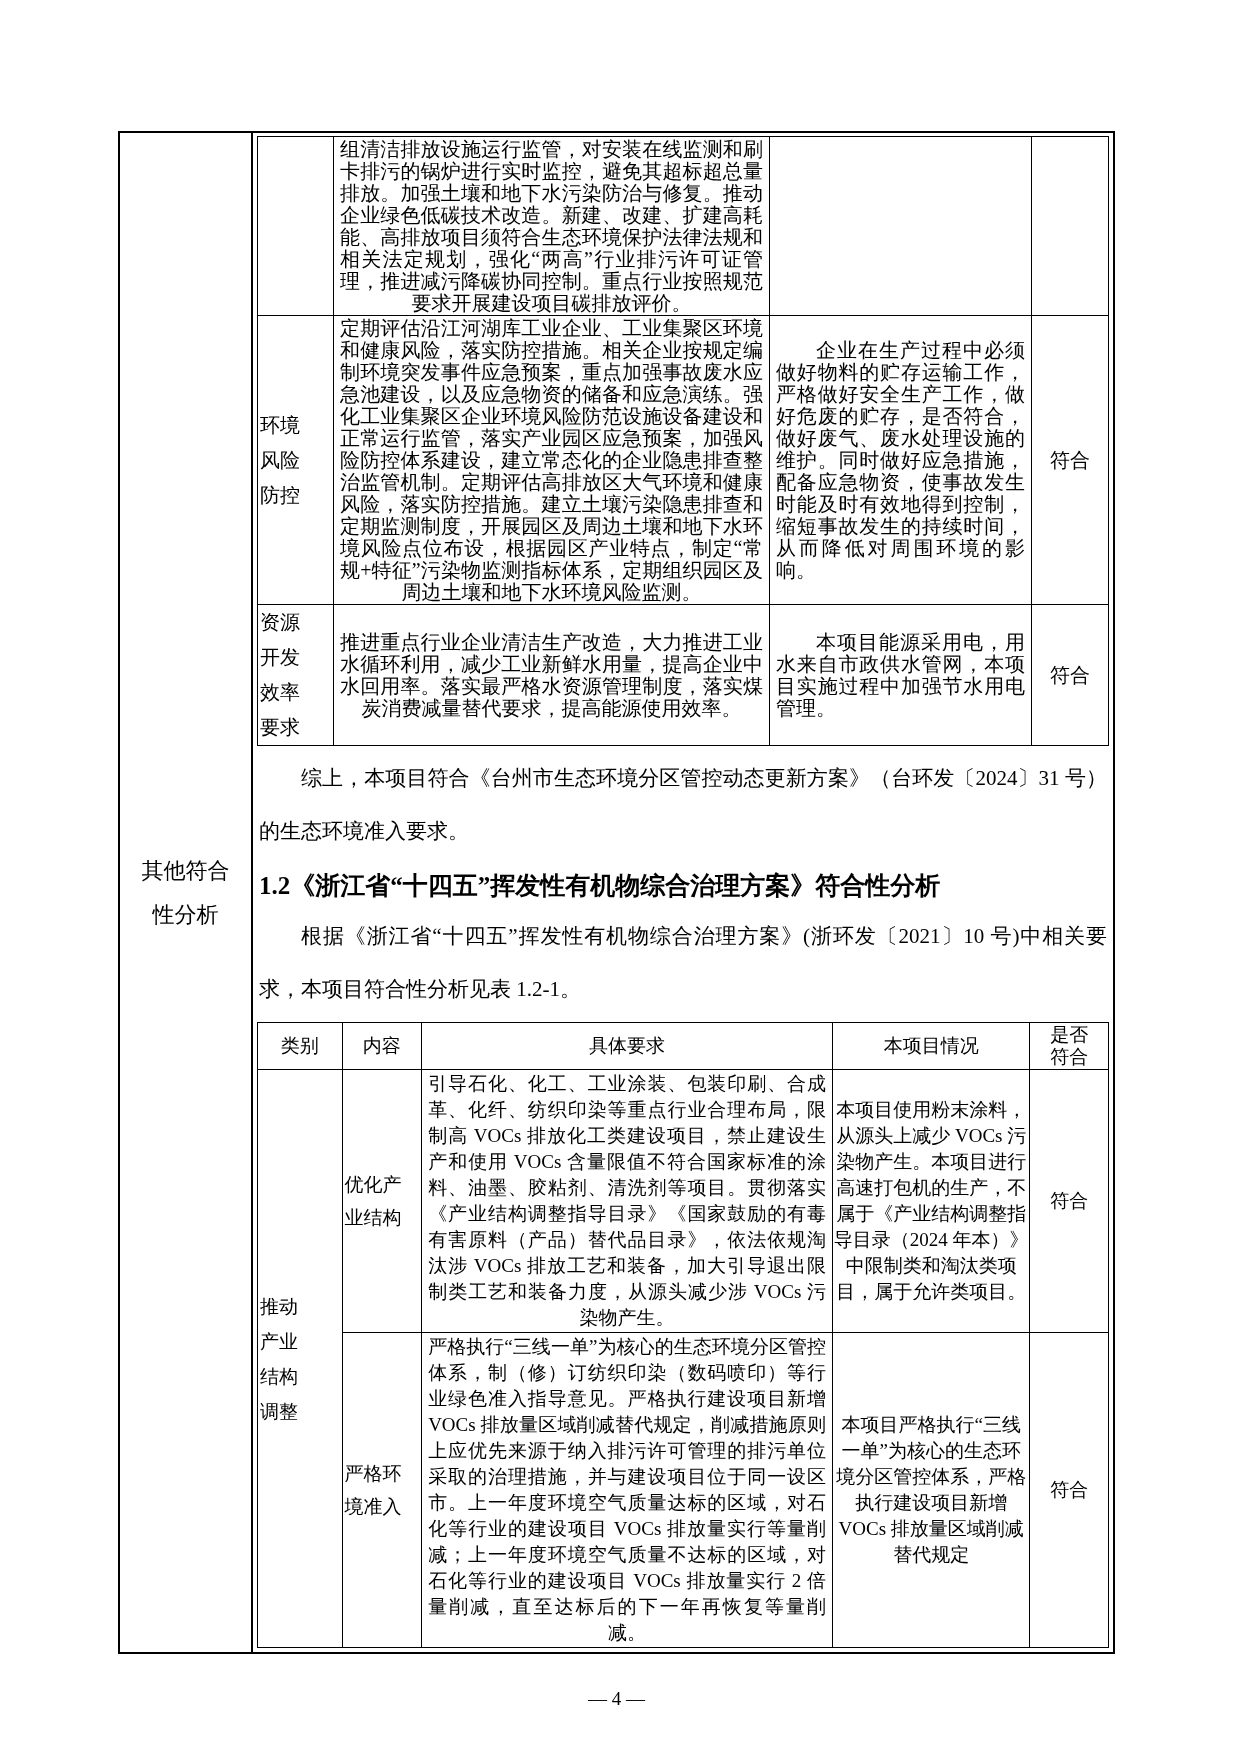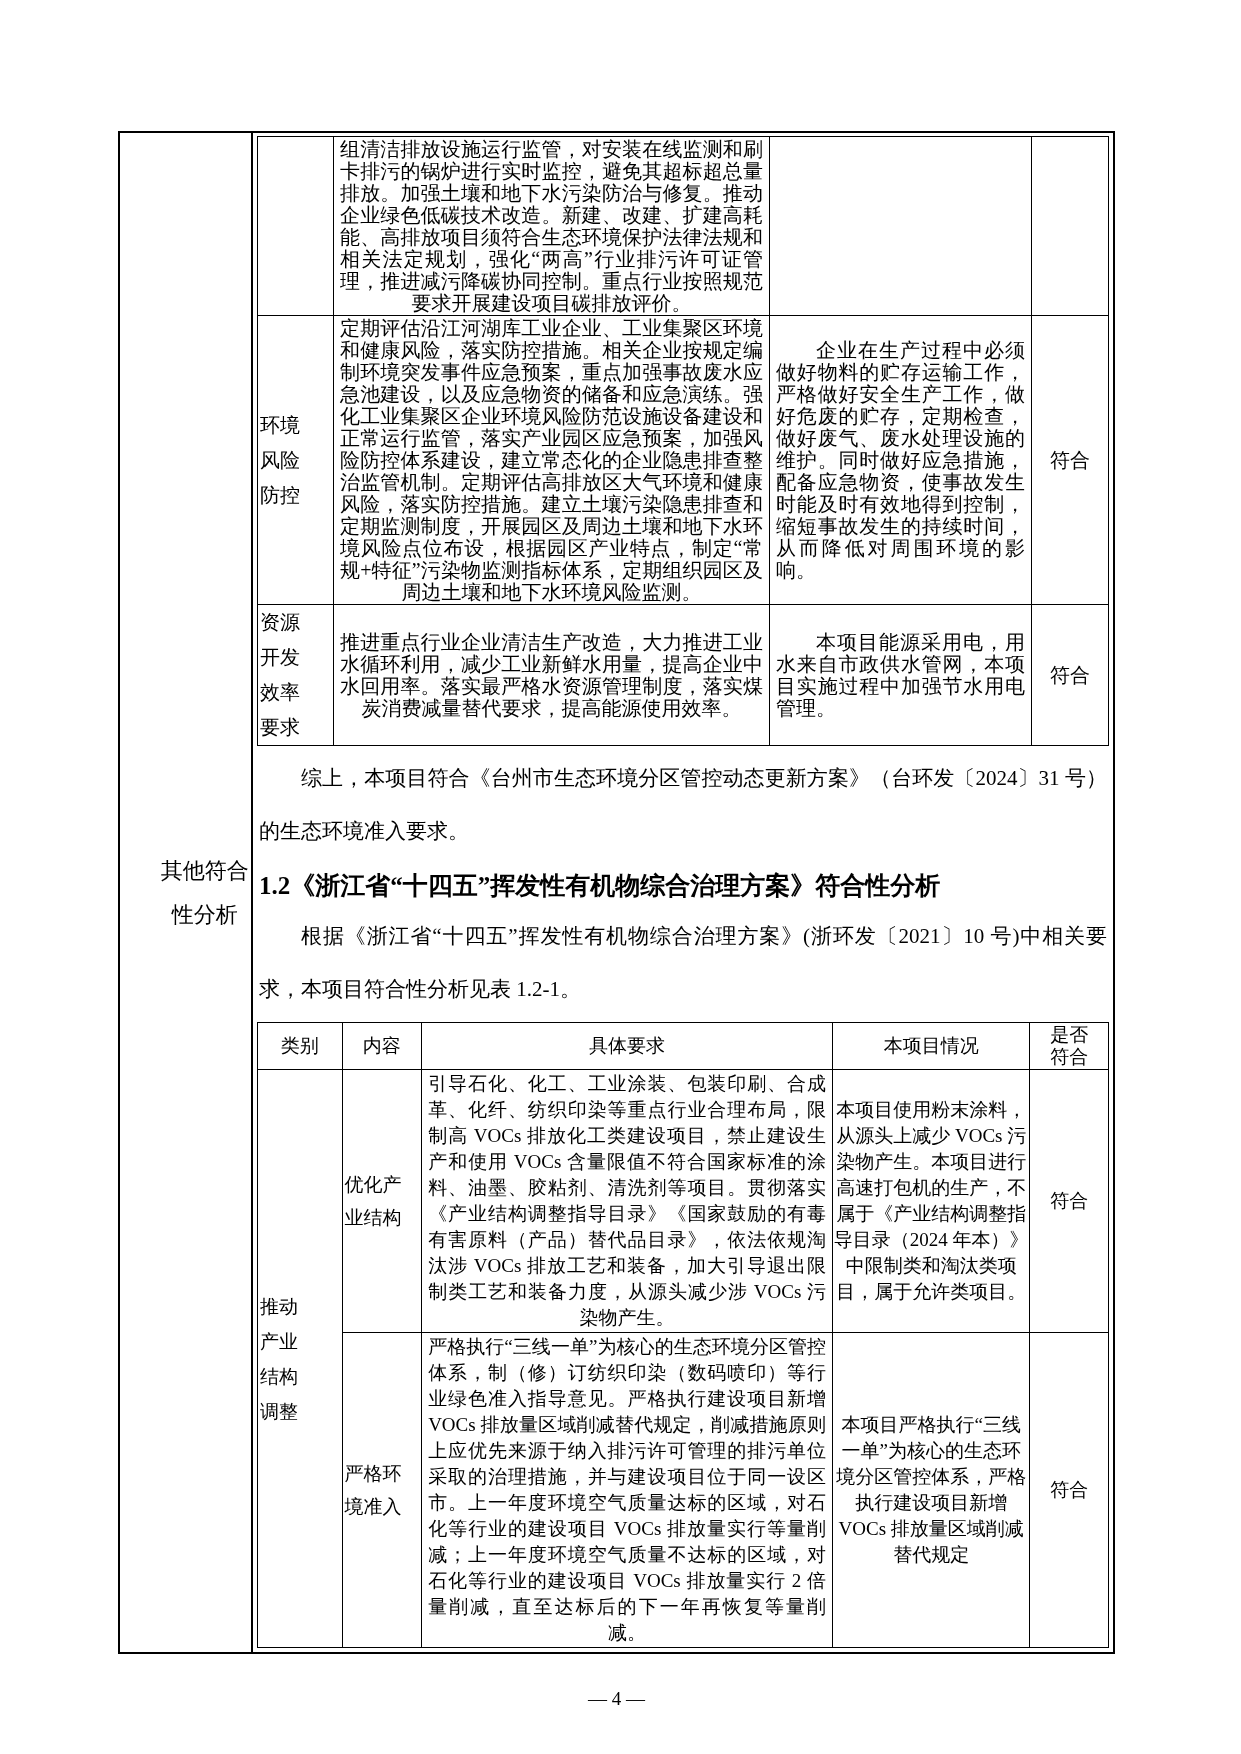--- a/index.html
+++ b/index.html
@@ -16,21 +16,21 @@
     margin:131px 0 0 118px;
     width:997px;
     border:2px solid #000;
     display:flex;
     align-items:stretch;
   }
   .side{
     box-sizing:border-box;
     width:136px;
     border-right:2px solid #000;
-    display:flex;align-items:center;justify-content:flex-end;
+    display:flex;align-items:center;justify-content:center;
     font-size:22px;line-height:44px;text-align:center;
   }
   .side-label{display:inline-block;width:4.2em;}
   .content{
     box-sizing:border-box;
     flex:1;
     padding:3px 4px 4px 4px;
   }
   table{border-collapse:collapse;table-layout:fixed;width:100%;}
   td,th{border:1.5px solid #000;vertical-align:middle;padding:1px 6px;box-sizing:border-box;}
@@ -95,21 +95,21 @@
         <tbody>
           <tr>
             <td class="cat"></td>
             <td class="req">组清洁排放设施运行监管，对安装在线监测和刷卡排污的锅炉进行实时监控，避免其超标超总量排放。加强土壤和地下水污染防治与修复。推动企业绿色低碳技术改造。新建、改建、扩建高耗能、高排放项目须符合生态环境保护法律法规和相关法定规划，强化“两高”行业排污许可证管理，推进减污降碳协同控制。重点行业按照规范要求开展建设项目碳排放评价。</td>
             <td class="sit"></td>
             <td class="comp"></td>
           </tr>
           <tr>
             <td class="cat"><span class="w2">环境风险防控</span></td>
             <td class="req">定期评估沿江河湖库工业企业、工业集聚区环境和健康风险，落实防控措施。相关企业按规定编制环境突发事件应急预案，重点加强事故废水应急池建设，以及应急物资的储备和应急演练。强化工业集聚区企业环境风险防范设施设备建设和正常运行监管，落实产业园区应急预案，加强风险防控体系建设，建立常态化的企业隐患排查整治监管机制。定期评估高排放区大气环境和健康风险，落实防控措施。建立土壤污染隐患排查和定期监测制度，开展园区及周边土壤和地下水环境风险点位布设，根据园区产业特点，制定“常规+特征”污染物监测指标体系，定期组织园区及周边土壤和地下水环境风险监测。</td>
-            <td class="sit">企业在生产过程中必须做好物料的贮存运输工作，严格做好安全生产工作，做好危废的贮存，定期检查，做好废气、废水处理设施的维护。同时做好应急措施，配备应急物资，使事故发生时能及时有效地得到控制，缩短事故发生的持续时间，从而降低对周围环境的影响。</td>
+            <td class="sit">企业在生产过程中必须做好物料的贮存运输工作，严格做好安全生产工作，做好危废的贮存，是否符合，做好废气、废水处理设施的维护。同时做好应急措施，配备应急物资，使事故发生时能及时有效地得到控制，缩短事故发生的持续时间，从而降低对周围环境的影响。</td>
             <td class="comp">符合</td>
           </tr>
           <tr>
             <td class="cat"><span class="w2">资源开发效率要求</span></td>
             <td class="req">推进重点行业企业清洁生产改造，大力推进工业水循环利用，减少工业新鲜水用量，提高企业中水回用率。落实最严格水资源管理制度，落实煤炭消费减量替代要求，提高能源使用效率。</td>
             <td class="sit">本项目能源采用电，用水来自市政供水管网，本项目实施过程中加强节水用电管理。</td>
             <td class="comp">符合</td>
           </tr>
         </tbody>
       </table>

